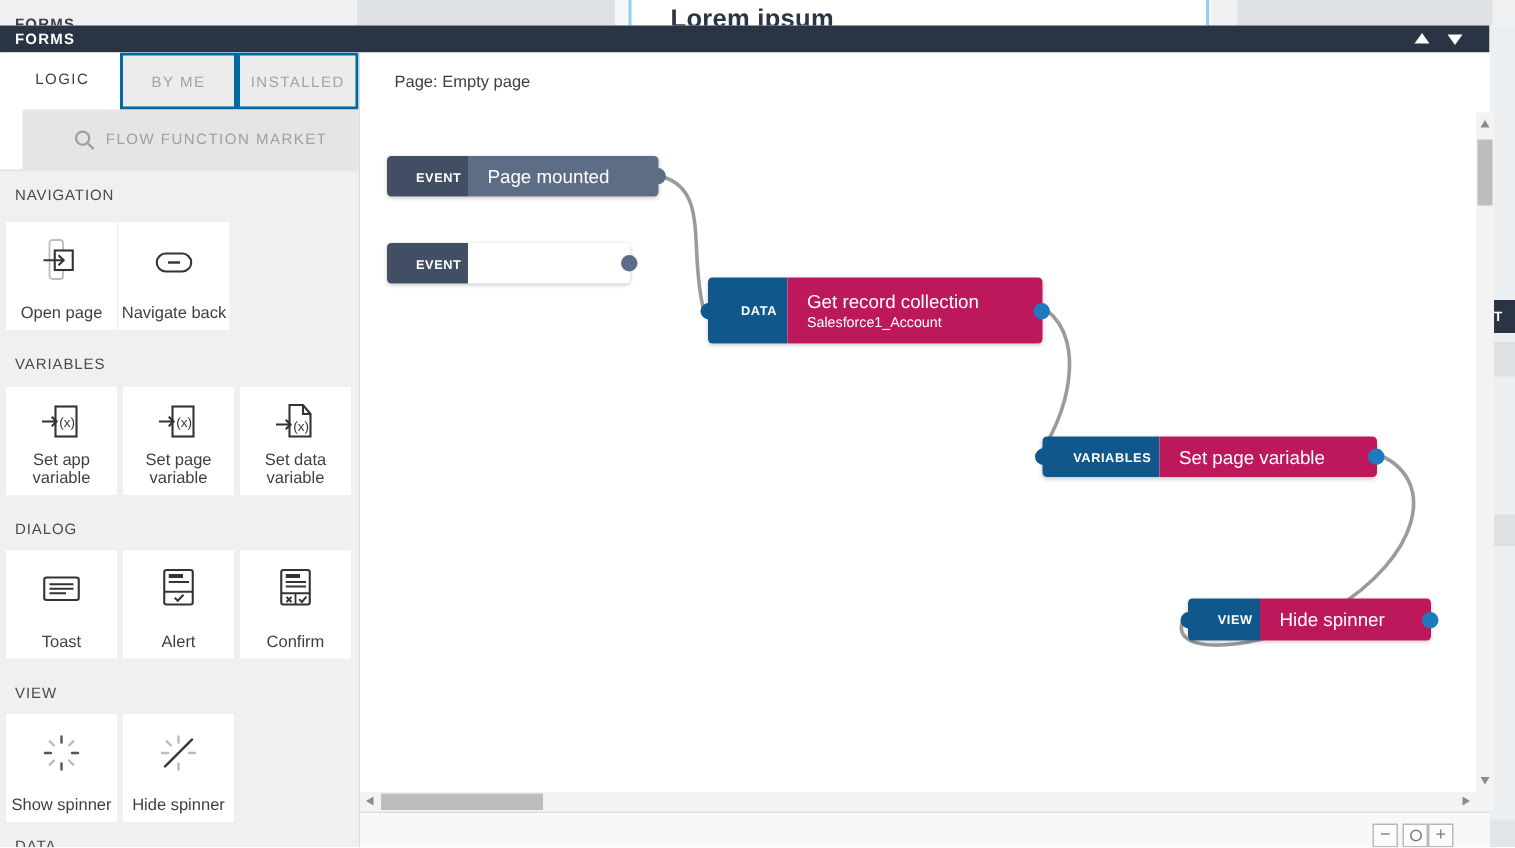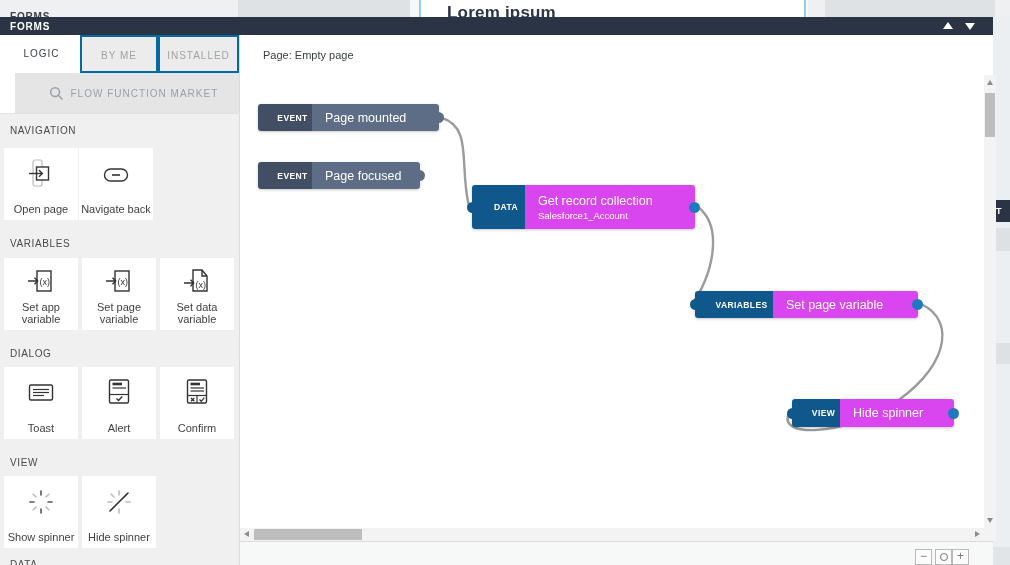--- a/index.html
+++ b/index.html
@@ -54,21 +54,21 @@
   .canvas-body { left:240px; top:75px; width:744px; height:453px; background:#fff; }
   .wires { left:240px; top:75px; width:744px; height:453px; z-index:1; pointer-events:none; }
 
   .node { position:absolute; display:flex; z-index:2; border-radius:3px; box-shadow:0 1px 3px rgba(0,0,0,.22); cursor:pointer; }
   .node-label { display:flex; align-items:center; justify-content:center; color:#fff; font-size:8.5px; font-weight:700;
                 letter-spacing:.4px; border-radius:3px 0 0 3px;padding-left:15px; }
   .node-body { flex:1; display:flex; flex-direction:column; justify-content:center; padding-left:13px; color:#fff;
                border-radius:0 3px 3px 0; font-size:12.5px; }
   .node-sub { font-size:9.5px; margin-top:2px; }
   .ev-label { background:#414e63; } .ev-body { background:#5d6d85; }
-  .bl-label { background:#10588c; } .bl-body { background:#d946ef; }
+  .bl-label { background:#10588c; } .bl-body { background:#be185d; }
   .nub { position:absolute; width:11px; height:11px; border-radius:50%; top:50%; margin-top:-5.5px; z-index:1; }
   .nub-r { right:-5px; } .nub-l { left:-5px; }
   .nub-ev { background:#5d6d85; } .nub-bl-l { background:#10588c; } .nub-bl-r { background:#2079bf; }
 
   
   .vscroll { left:984px; top:75px; width:12px; height:453px; background:#f3f3f3; }
   .hscroll { left:240px; top:528px; width:744px; height:13px; background:#f3f3f3; }
   .sb-corner { left:984px; top:528px; width:12px; height:13px; background:#f3f3f3; }
   .vs-thumb { position:absolute; left:1px; top:18px; width:10px; height:44px; background:#bdbdbd; }
   .hs-thumb { position:absolute; left:14px; top:1px; width:108px; height:11px; background:#bdbdbd; }
@@ -280,21 +280,20 @@
   </svg>
 
   <div class="node" style="left:258px;top:104px;width:181px;height:27px;">
     <div class="node-label ev-label" style="width:54px;">EVENT</div>
     <div class="node-body ev-body">Page mounted</div>
     <span class="nub nub-r nub-ev"></span>
   </div>
 
   <div class="node" style="left:258px;top:162px;width:162px;height:27px;">
     <div class="node-label ev-label" style="width:54px;">EVENT</div>
-    <div class="node-body ev-body">Page focused</div>
     <span class="nub nub-r nub-ev"></span>
   </div>
 
   <div class="node" style="left:472px;top:185px;width:223px;height:44px;">
     <div class="node-label bl-label" style="width:53px;">DATA</div>
     <div class="node-body bl-body">
       <span>Get record collection</span>
       <span class="node-sub">Salesforce1_Account</span>
     </div>
     <span class="nub nub-l nub-bl-l"></span>

